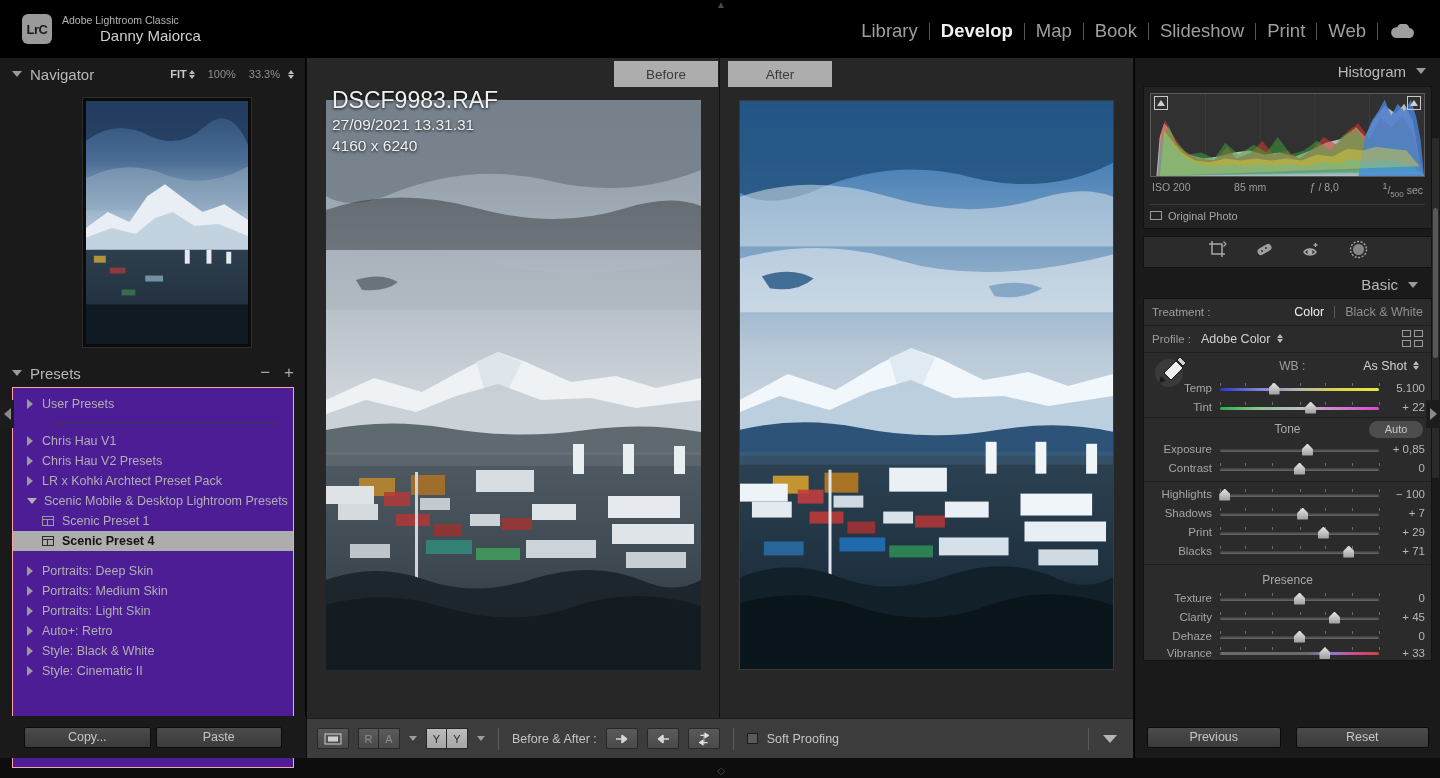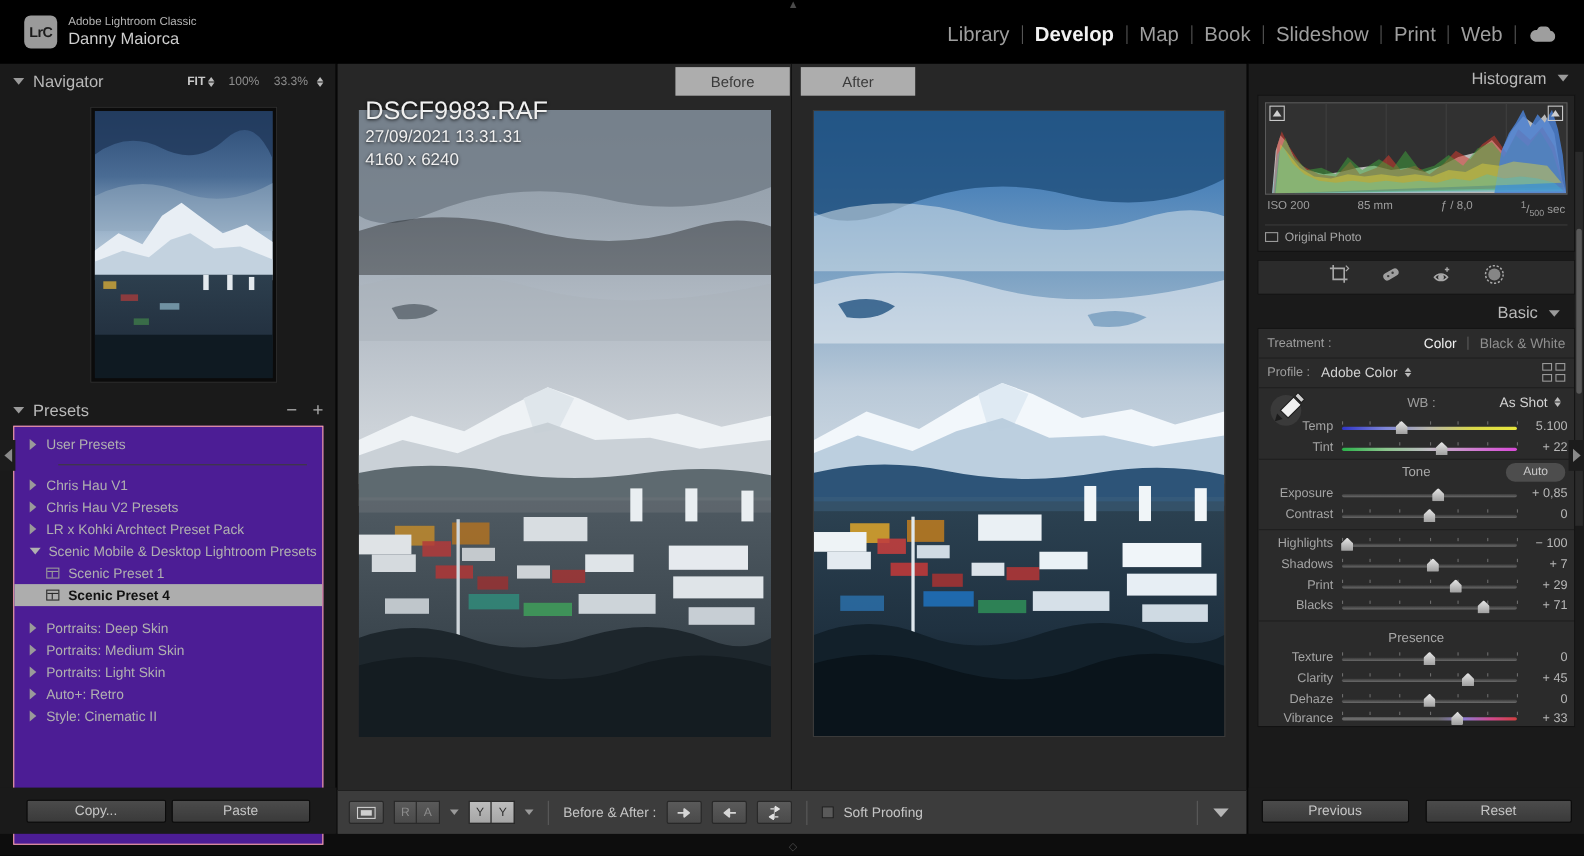--- a/index.html
+++ b/index.html
@@ -22,21 +22,21 @@
     color: #4a4a4a; font-size: 10px; line-height: 8px; text-align: center;
   }
   .identity { position: absolute; left: 22px; top: 14px; display: flex; align-items: center; gap: 10px; }
   .lrc-badge {
     width: 30px; height: 30px; border-radius: 6px; background: #9a9a9a;
     color: #1b1b1b; font-size: 13px; font-weight: bold; letter-spacing: -0.5px;
     display: flex; align-items: center; justify-content: center;
   }
   .identity-text { line-height: 1.15; }
   .identity-app { font-size: 10.5px; color: #b4b4b4; }
-  .identity-user { font-size: 15px; color: #cfcfcf; margin-top: 1px; }
+  .identity-user { font-size: 15px; color: #cfcfcf; margin-top: 1px; margin-left: 38px; }
 
   .modules {
     position: absolute; right: 18px; top: 20px;
     display: flex; align-items: center; gap: 0;
     font-size: 18.5px; color: #9e9e9e;
   }
   .module { padding: 0 11px; cursor: default; }
   .module.active { color: #f2f2f2; font-weight: bold; }
   .msep { width: 1px; height: 17px; background: #555; }
   .cloud-icon { padding: 0 8px 0 12px; display: flex; align-items: center; }
@@ -386,20 +386,24 @@
       <div class="preset-row">
         <span class="tri-r"></span>
         <span>Portraits: Light Skin</span>
       </div>
       <div class="preset-row">
         <span class="tri-r"></span>
         <span>Auto+: Retro</span>
       </div>
       <div class="preset-row">
         <span class="tri-r"></span>
+        <span>Style: Black &amp; White</span>
+      </div>
+      <div class="preset-row">
+        <span class="tri-r"></span>
         <span>Style: Cinematic II</span>
       </div>
     </div>
 
     <div class="left-footer">
       <div class="lbtn">Copy...</div>
       <div class="lbtn">Paste</div>
     </div>
   </div>
 

